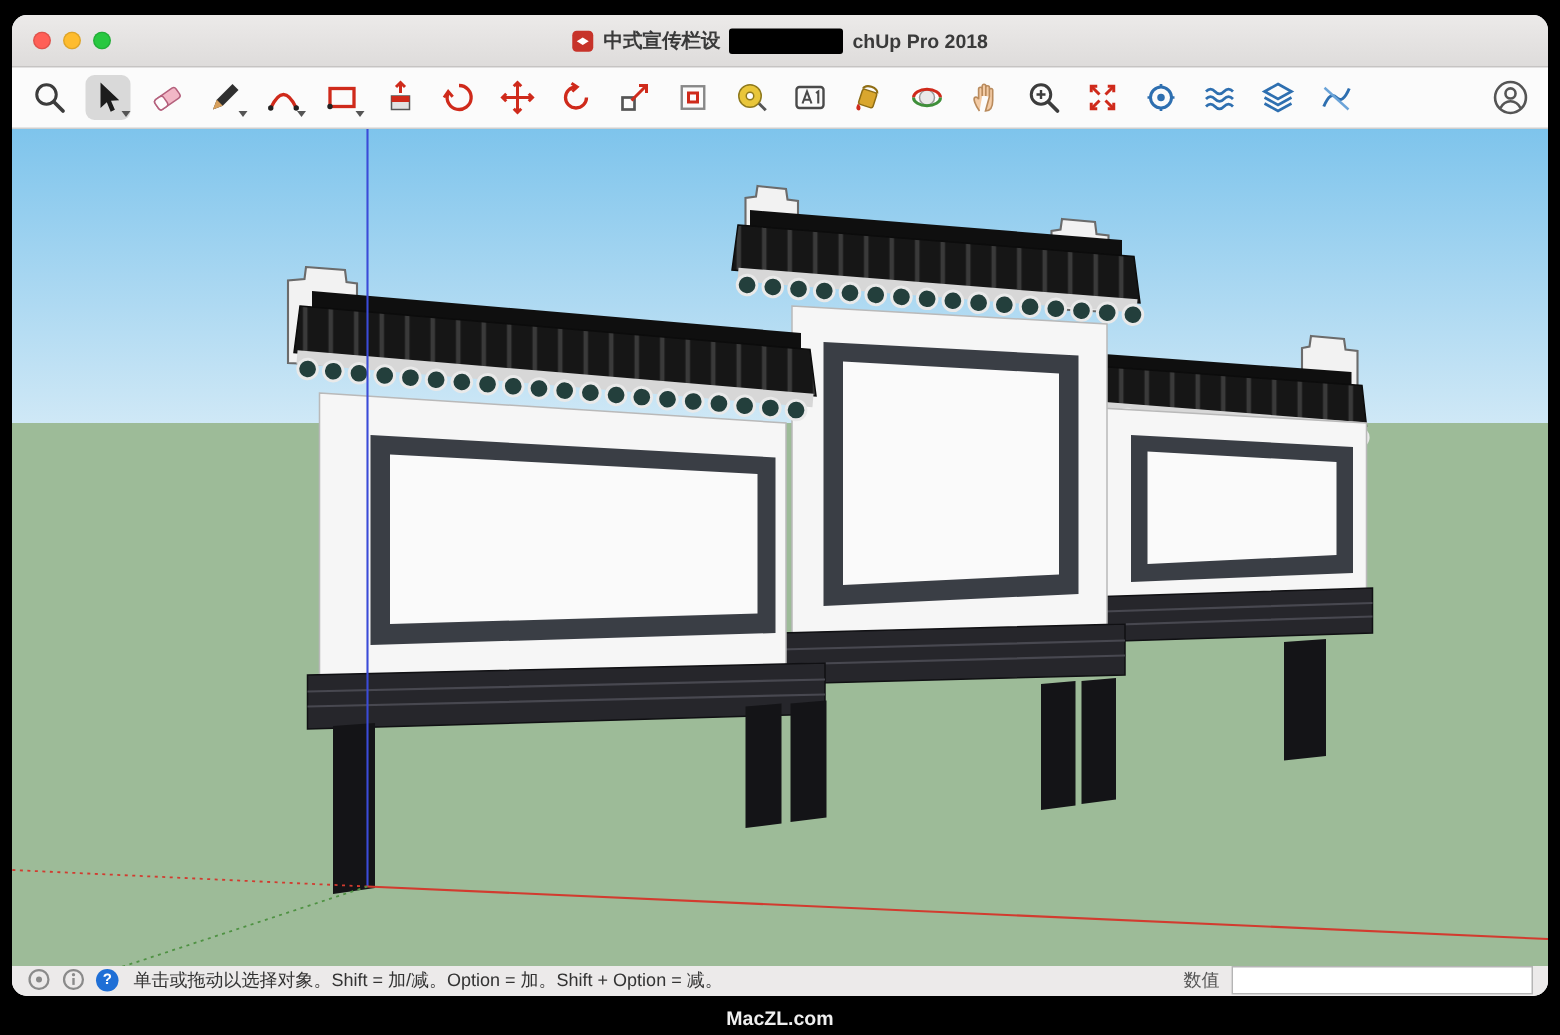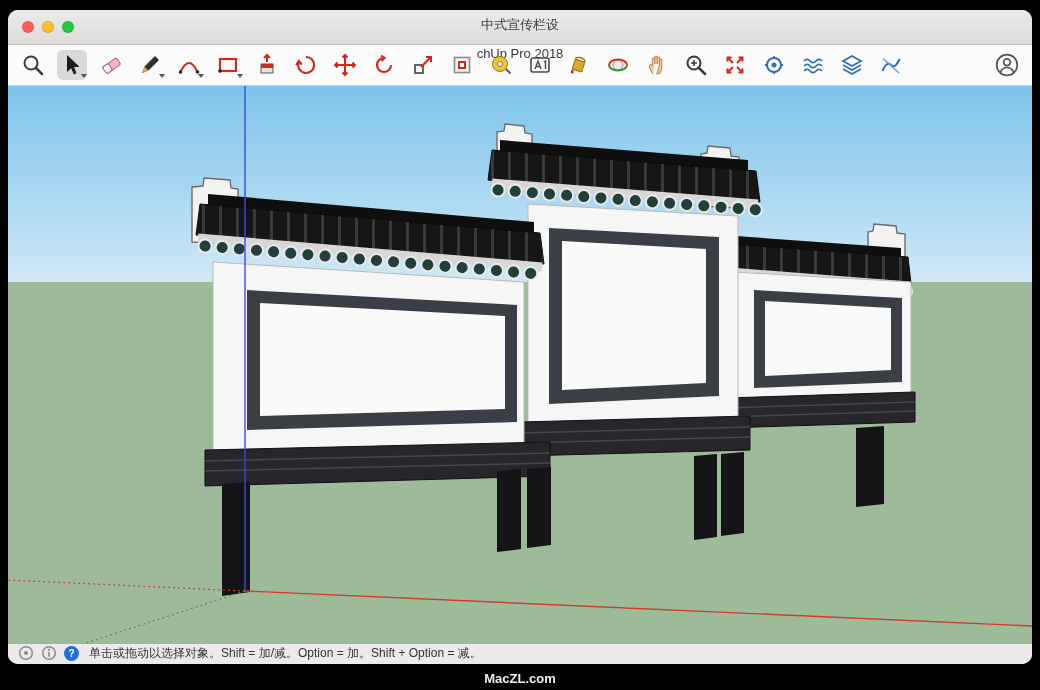--- a/index.html
+++ b/index.html
@@ -14,22 +14,22 @@
   }
   
   .titlebar{
     height:34px;flex:0 0 34px;background:linear-gradient(#eceae9,#dedcdb);
     border-bottom:1px solid #c6c4c3;position:relative;display:flex;align-items:center;
   }
   .traffic{display:flex;gap:8px;margin-left:14px;position:relative;z-index:2}
   .light{width:12px;height:12px;border-radius:50%;border:1px solid rgba(0,0,0,.12);box-sizing:border-box}
   .light.red{background:#ff5f57}.light.yellow{background:#febc2e}.light.green{background:#28c840}
   .titlewrap{
-    position:absolute;inset:0;display:flex;align-items:center;justify-content:space-between;gap:6px;
-    font-size:13px;font-weight:normal;color:#3a3a3a;flex-direction:column;
+    position:absolute;inset:0;display:flex;align-items:center;justify-content:center;gap:6px;
+    font-size:13px;font-weight:bold;color:#3a3a3a;
   }
   .redact{width:76px;height:17px;background:#000;border-radius:2px}
   
   .toolbar{
     height:40px;flex:0 0 40px;background:#fbfbfb;border-bottom:1px solid #cfcfcf;
     display:flex;align-items:center;padding:0 10px;gap:9px;
   }
   .tool{
     width:30px;height:30px;border-radius:6px;display:flex;align-items:center;justify-content:center;
     position:relative;flex:0 0 auto;background:transparent;border:none;padding:0;cursor:default;
@@ -358,17 +358,21 @@
     </span>
     <span class="sicon">
       <svg width="16" height="16" viewBox="0 0 16 16">
         <circle cx="8" cy="8" r="6.3" fill="none" stroke="#8a8a8a" stroke-width="1.5"></circle>
         <rect x="7.2" y="7" width="1.6" height="4.6" fill="#8a8a8a"></rect>
         <circle cx="8" cy="4.8" r="1.1" fill="#8a8a8a"></circle>
       </svg>
     </span>
     <span class="help-badge">?</span>
     <span class="hint">单击或拖动以选择对象。Shift = 加/减。Option = 加。Shift + Option = 减。</span>
+    <span class="measure">
+      <span>数值</span>
+      <input type="text" value="" style="">
+    </span>
   </div>
 
 </div>
 
 <div class="watermark">MacZL.com</div>
 
 </body></html>

